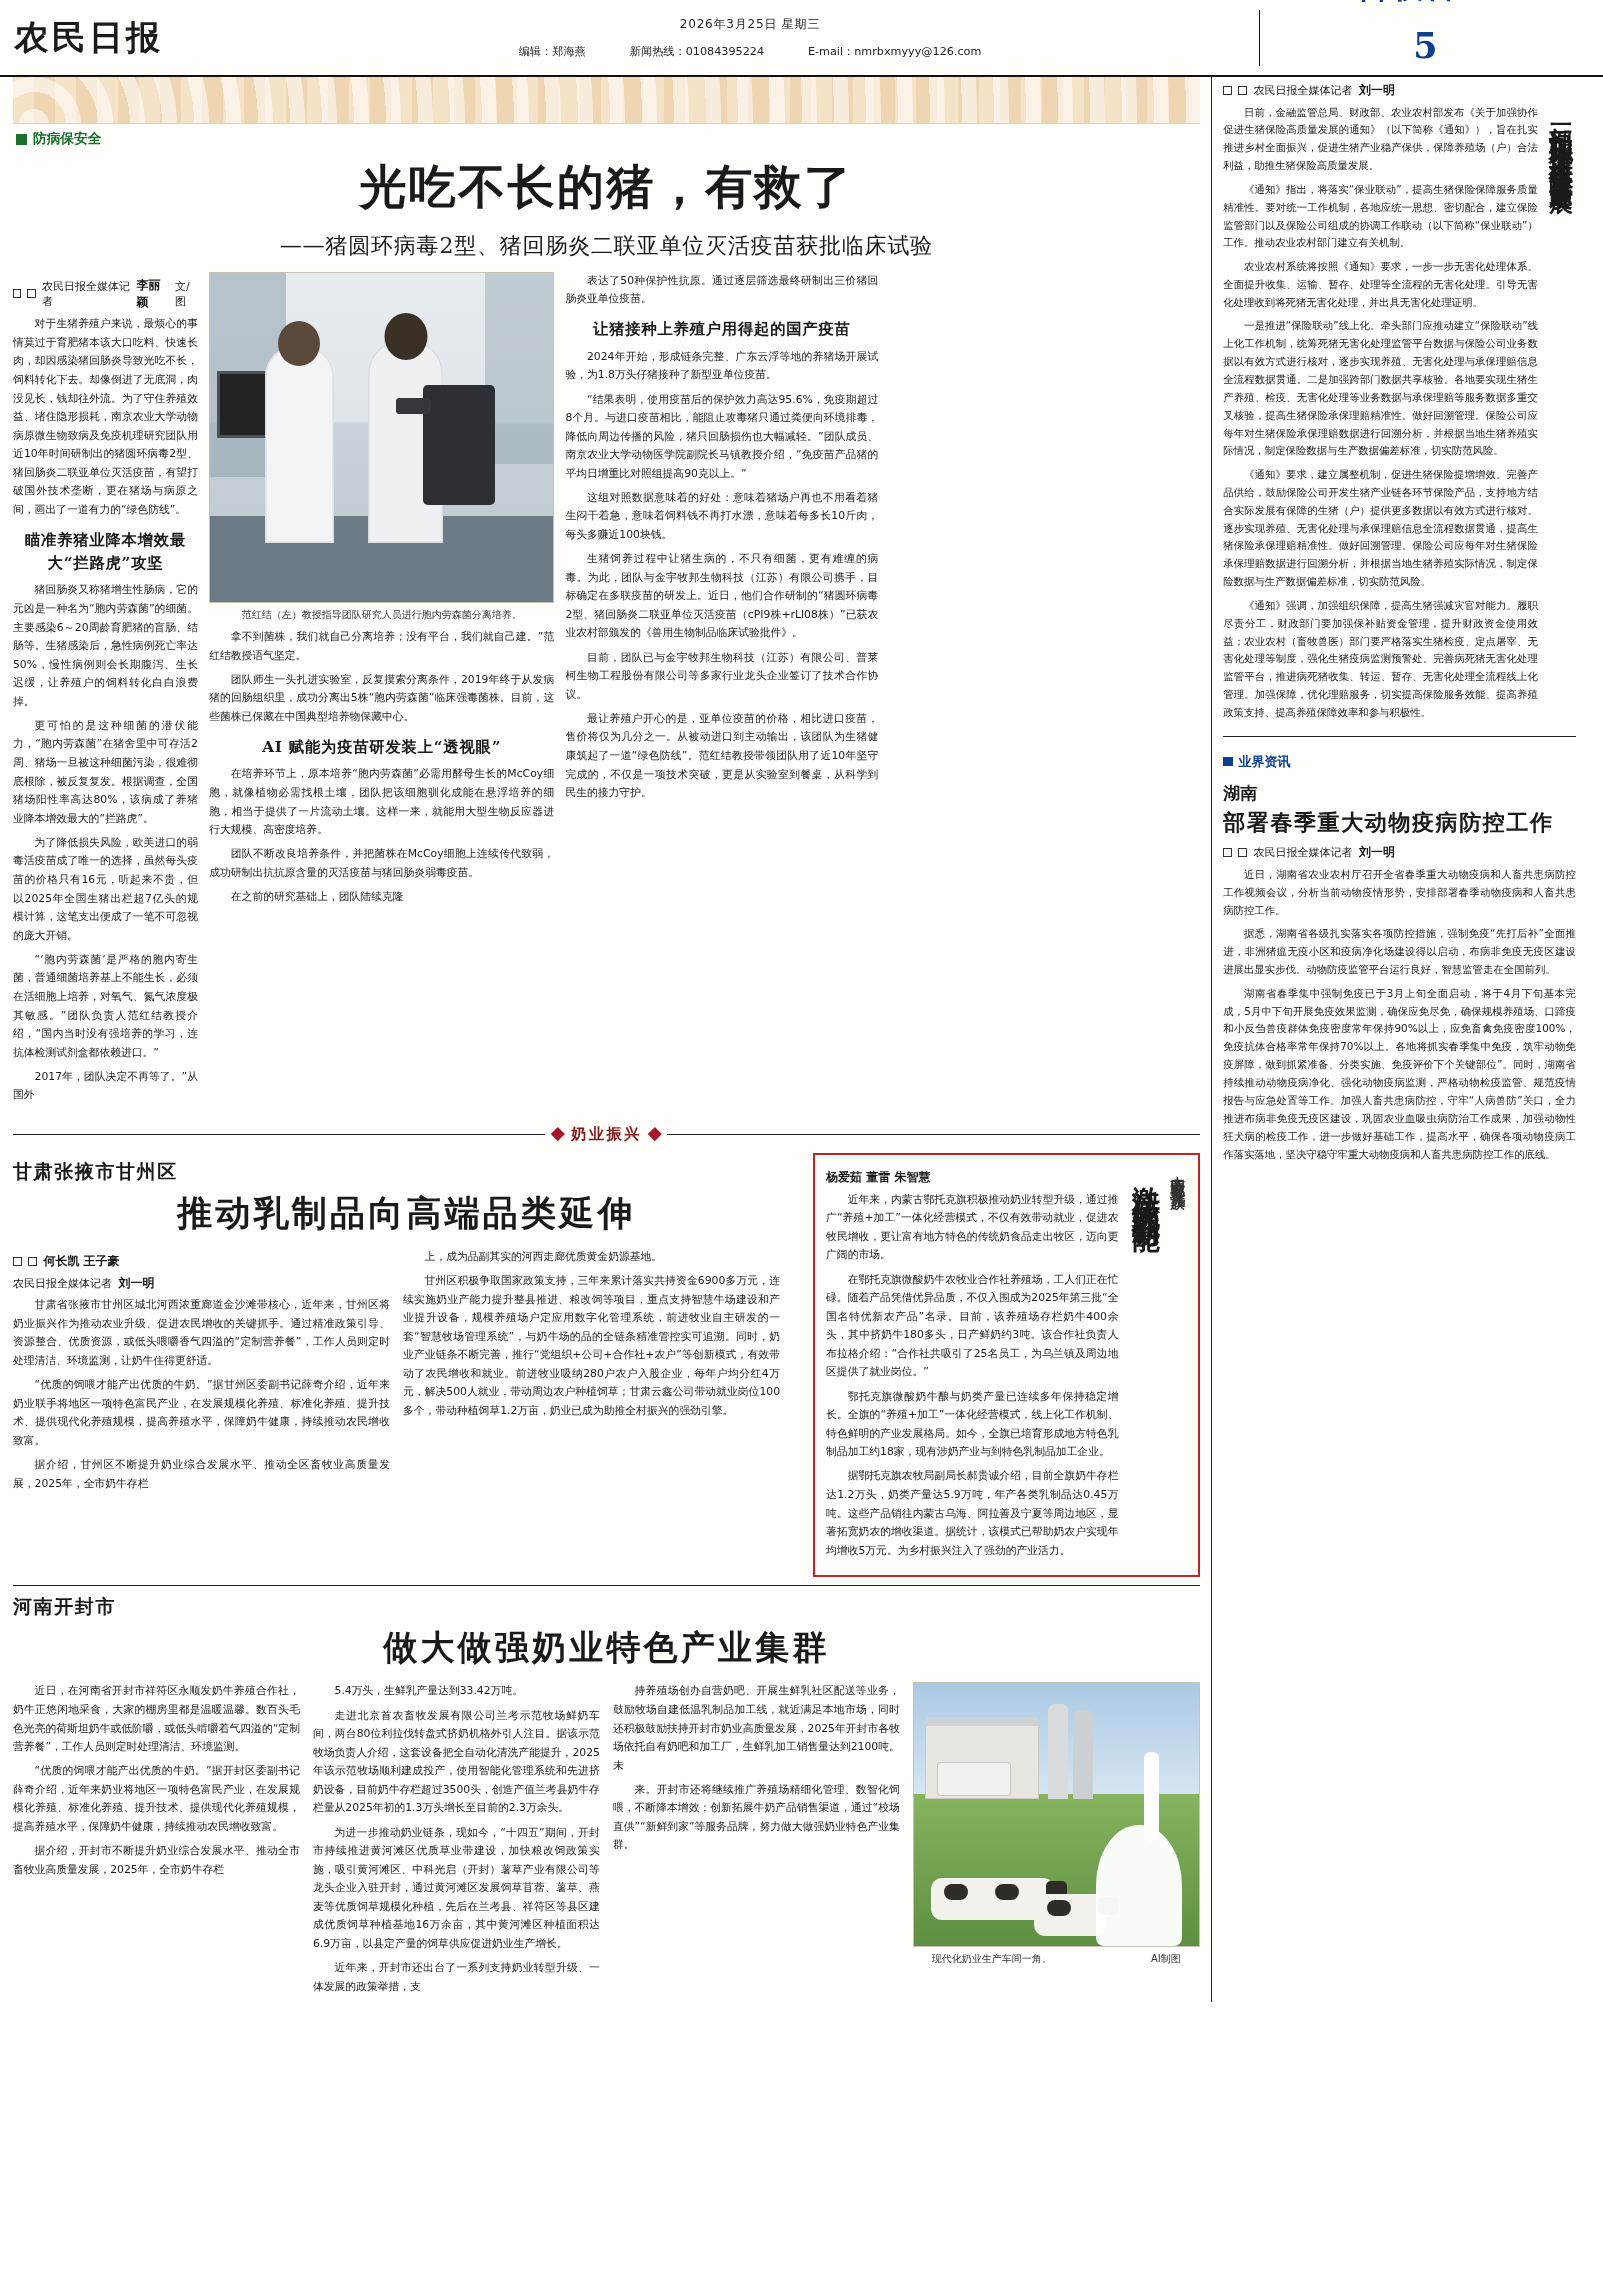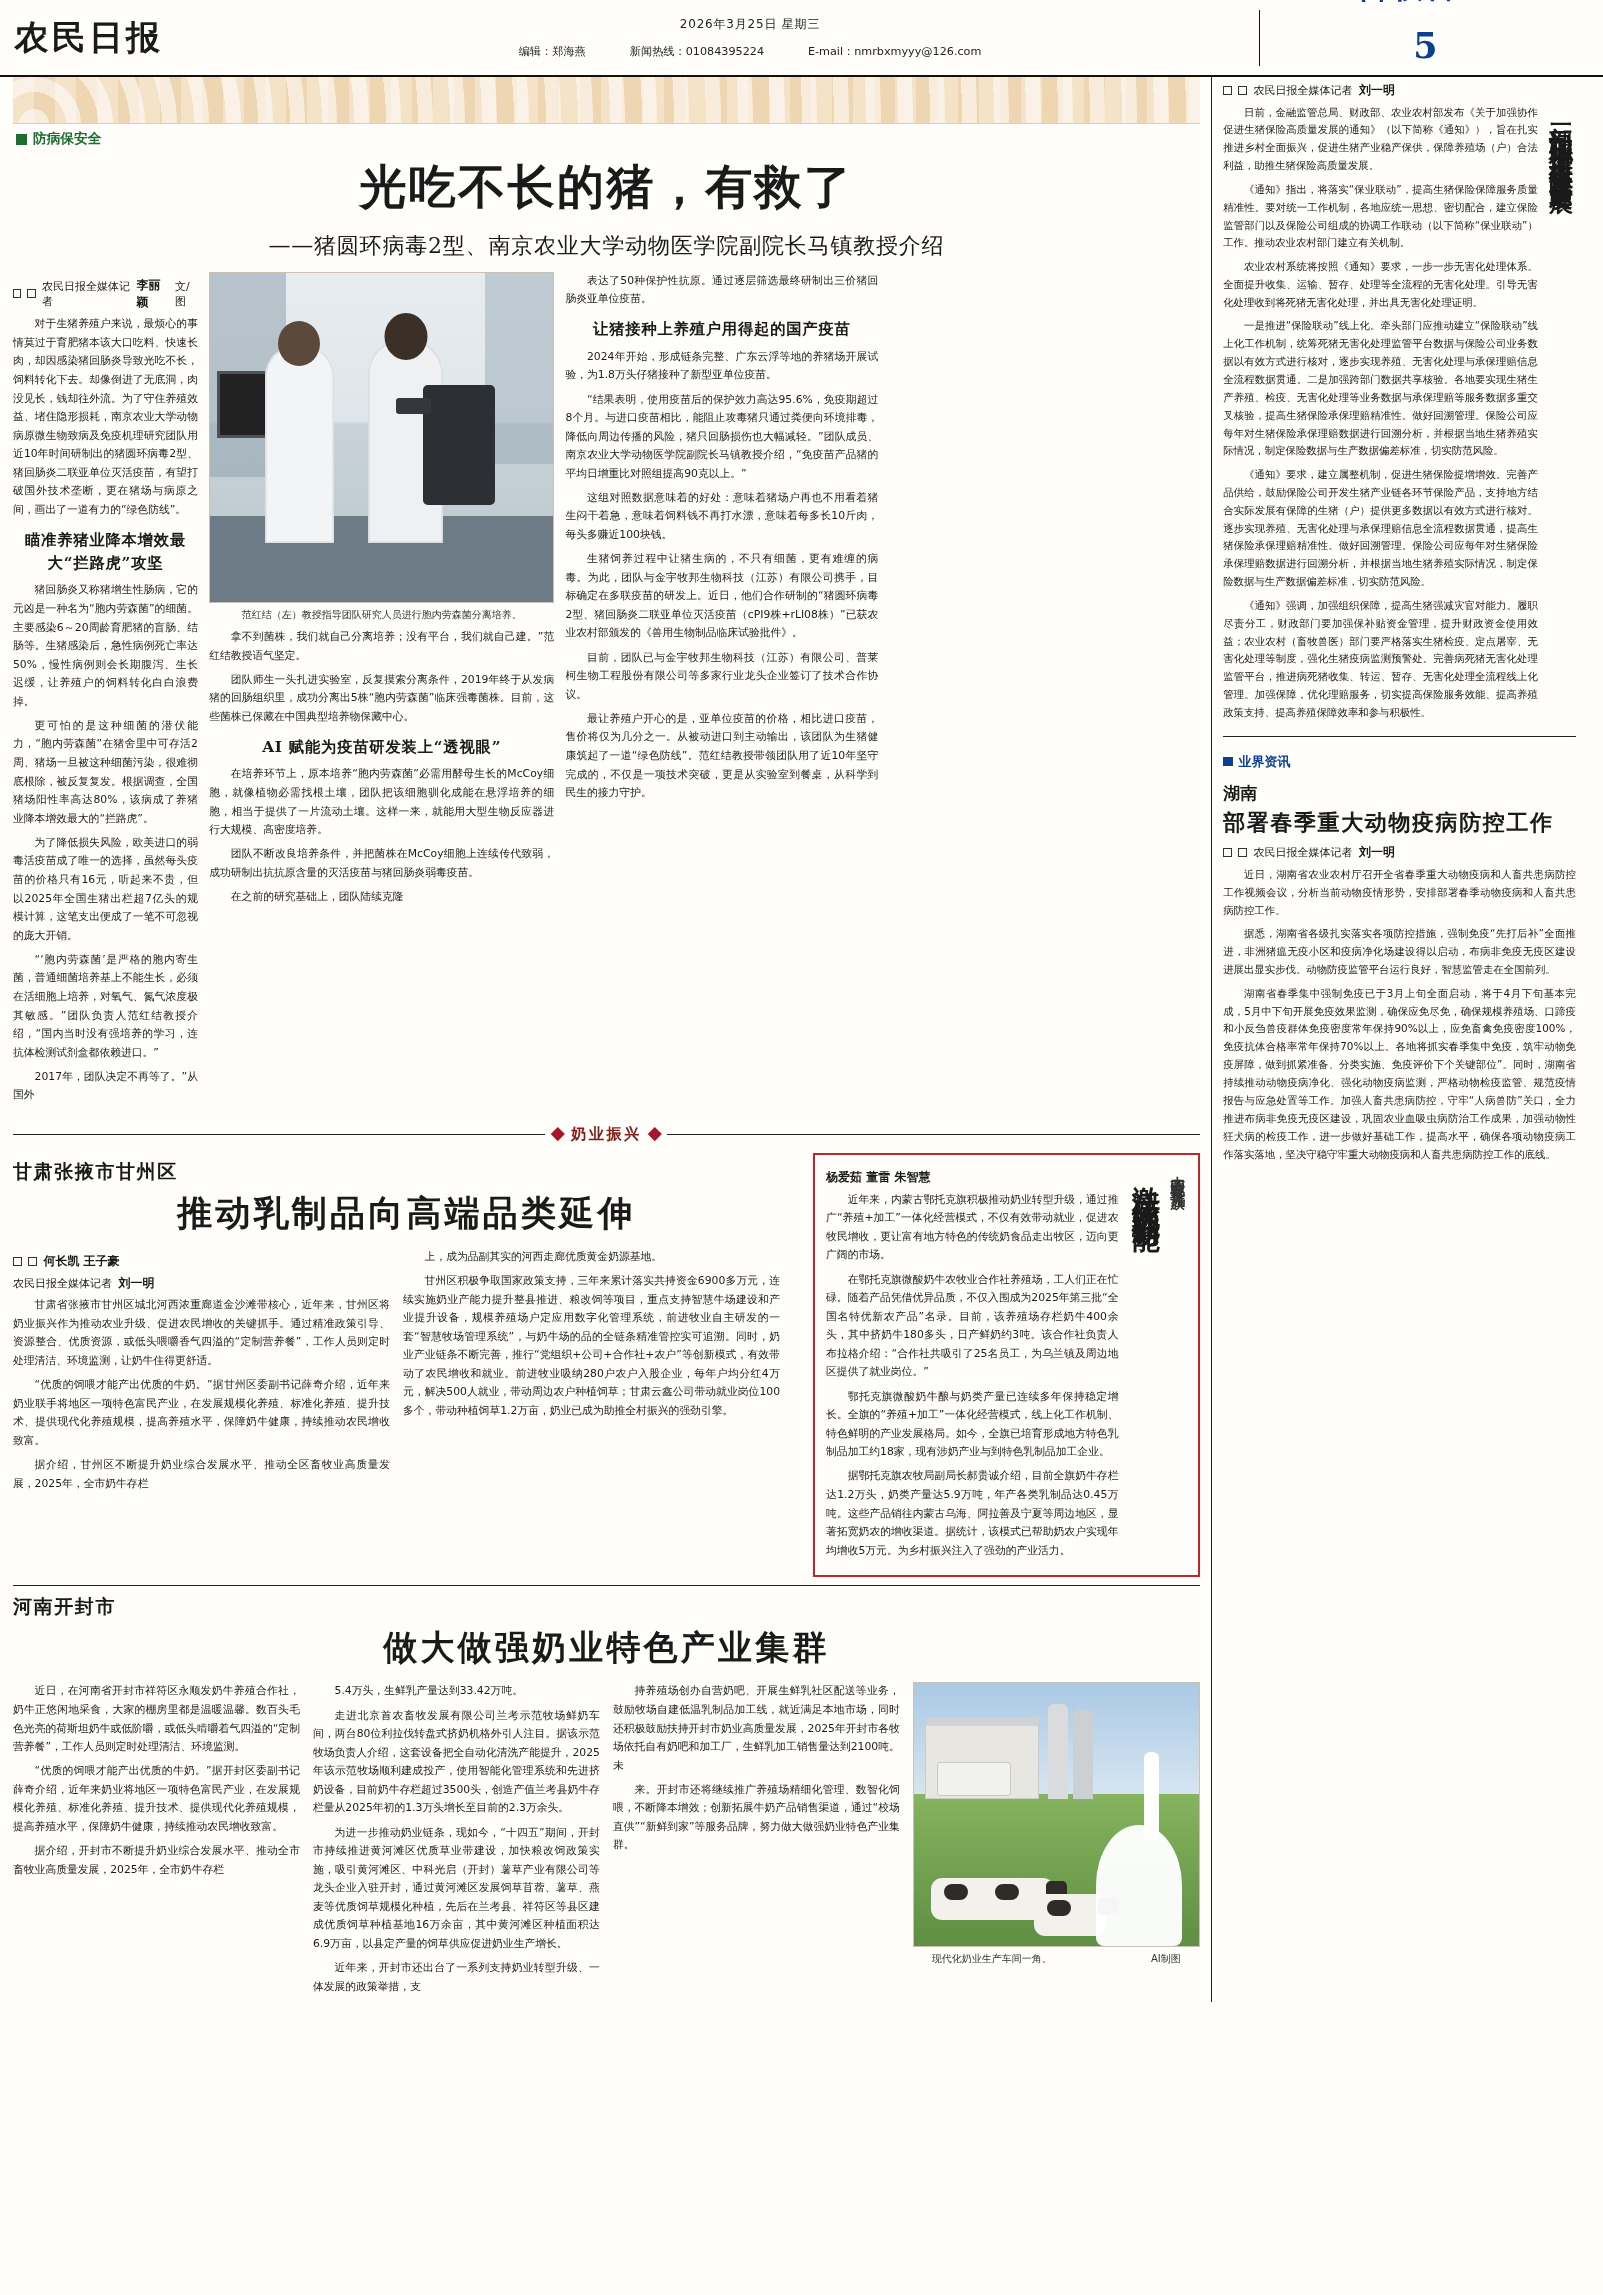--- a/index.html
+++ b/index.html
@@ -139,21 +139,21 @@
     <div class="left-zone">
 
       <div class="band"></div>
 
       <div class="tag">
         <span class="sq"></span>
         <span>防病保安全</span>
       </div>
 
       <div class="headline">光吃不长的猪，有救了</div>
-      <div class="subhead">——猪圆环病毒2型、南京农业大学动物医学院副院长马镇教授介绍</div>
+      <div class="subhead">——猪圆环病毒2型、猪回肠炎二联亚单位灭活疫苗获批临床试验</div>
 
       <div class="art-cols">
 
         <div class="c1">
           <div class="byline">
             <span class="box"></span>
             <span class="box"></span>
             <span>农民日报全媒体记者</span>
             <span class="nm">李丽颖</span>
             <span>文/图</span>

